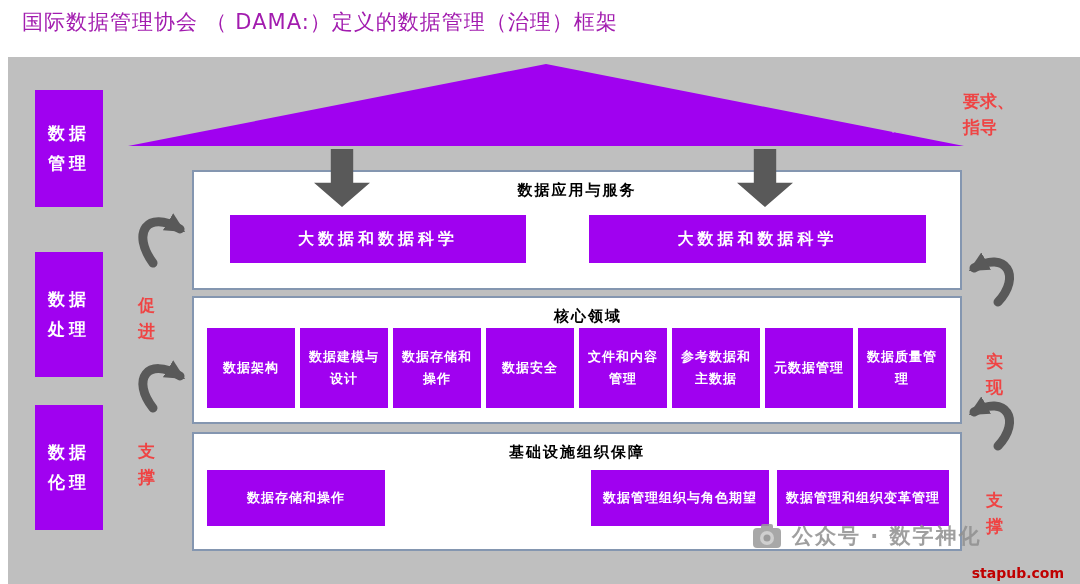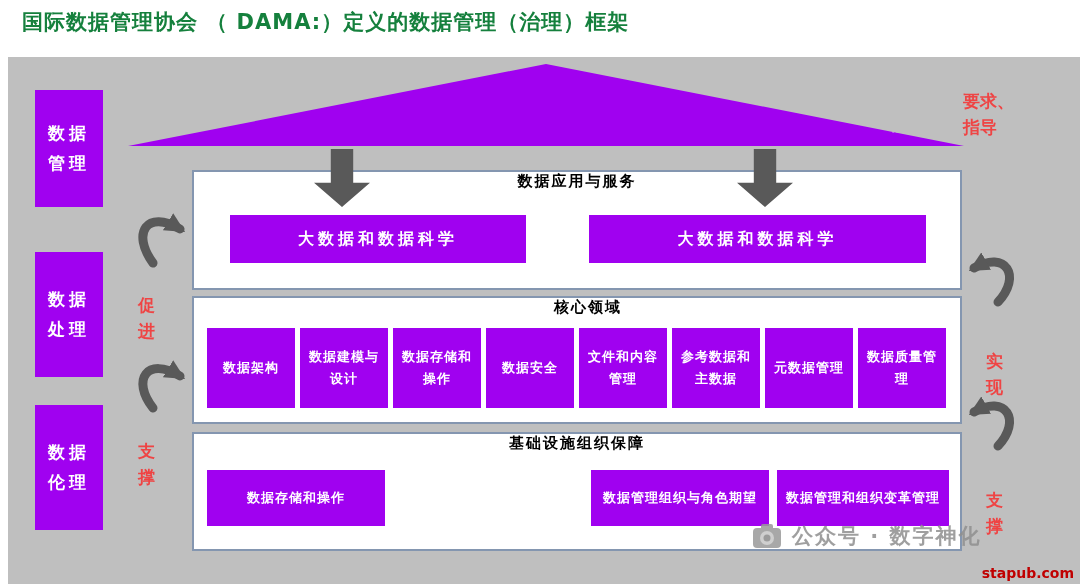--- a/index.html
+++ b/index.html
@@ -1,19 +1,19 @@
 <!DOCTYPE html>
 <html style="--purple: #A001F0; --canvas_gray: #BFBFBF; --arrow_gray: #595959; --box_border: #8496B0; --watermark_gray: #8F8F8F; --link_red: #C00000;"><head>
 <meta charset="utf-8">
 <style>
   html,body{margin:0;padding:0;background:#fff;}
   .page{position:relative;width:1080px;height:584px;background:#fff;overflow:hidden;
         font-family:"DejaVu Sans","Liberation Sans",sans-serif;}
   .pre{white-space:pre-line;}
-  .title{position:absolute;left:22px;top:8px;font-size:21px;font-weight:bold;color:#15803d;letter-spacing:1px;z-index:4;}
+  .title{position:absolute;left:22px;top:8px;font-size:21px;font-weight:normal;color:#a21caf;letter-spacing:1px;z-index:4;}
   .canvas{position:absolute;left:8px;top:57px;width:1072px;height:527px;background:var(--canvas_gray,#BFBFBF);z-index:0;}
 
   .pillar{position:absolute;width:68px;background:var(--purple,#A001F0);color:#fff;font-weight:bold;
           font-size:17px;line-height:1.75;letter-spacing:4px;display:flex;align-items:center;justify-content:center;
           text-align:center;z-index:1;}
   #pillar-1{left:35px;top:90px;height:117px;}
   #pillar-2{left:35px;top:252px;height:125px;}
   #pillar-3{left:35px;top:405px;height:125px;}
 
   .roof{position:absolute;left:128px;top:64px;width:836px;height:82px;background:var(--purple,#A001F0);
@@ -26,41 +26,41 @@
   .down-arrow{position:absolute;width:56px;height:58px;background:var(--arrow_gray,#595959);
         clip-path:polygon(30% 0,70% 0,70% 58%,100% 58%,50% 100%,0 58%,30% 58%);z-index:3;}
   #down-arrow-left{left:314px;top:149px;}
   #down-arrow-right{left:737px;top:149px;}
 
   .sec{position:absolute;left:192px;width:770px;background:#fff;border:2px solid var(--box_border,#8496B0);
        box-sizing:border-box;z-index:1;}
   #sec-1{top:170px;height:120px;}
   #sec-2{top:296px;height:128px;padding-left:22px;}
   #sec-3{top:432px;height:119px;}
-  .sec-title{text-align:center;font-weight:bold;font-size:15px;letter-spacing:2px;color:#000;}
+  .sec-title{text-align:center;font-weight:bold;font-size:15px;letter-spacing:2px;color:#000;margin-top:9px;}
 
   .chip{position:absolute;background:var(--purple,#A001F0);color:#fff;font-weight:bold;display:flex;
         align-items:center;justify-content:center;text-align:center;box-sizing:border-box;padding:3px 5px;}
   .chip.big{font-size:16px;letter-spacing:4px;height:48px;top:43px;}
   #chip-1-0{left:36px;width:296px;}
   #chip-1-1{left:395px;width:337px;}
   .chip.core{top:30px;height:80px;width:88px;font-size:13px;letter-spacing:1px;line-height:1.7;}
   #chip-2-0{left:13px;}  #chip-2-1{left:106px;} #chip-2-2{left:199px;} #chip-2-3{left:292px;}
   #chip-2-4{left:385px;} #chip-2-5{left:478px;} #chip-2-6{left:571px;} #chip-2-7{left:664px;}
   .chip.infra{top:36px;height:56px;font-size:13px;letter-spacing:1px;line-height:1.6;}
   #chip-3-0{left:13px;width:178px;}
   #chip-3-1{left:205px;width:178px;}
   #chip-3-2{left:397px;width:178px;}
   #chip-3-3{left:583px;width:172px;}
 
   .overlay{position:absolute;left:0;top:0;z-index:2;pointer-events:none;}
 
   .watermark{position:absolute;left:752px;top:522px;display:flex;align-items:flex-end;gap:10px;z-index:3;opacity:.85;}
   .watermark-text{font-size:21px;color:var(--watermark_gray,#8F8F8F);letter-spacing:2px;font-weight:bold;}
-  .stapub{position:absolute;right:6px;bottom:3px;font-size:14px;font-weight:bold;color:var(--link_red,#C00000);z-index:3;}
+  .stapub{position:absolute;right:16px;bottom:3px;font-size:14px;font-weight:bold;color:var(--link_red,#C00000);z-index:3;}
 </style>
 </head>
 <body>
 
 <div class="page">
 
   <div class="title">国际数据管理协会 （ DAMA:）定义的数据管理（治理）框架</div>
 
   <div class="canvas"></div>
 

